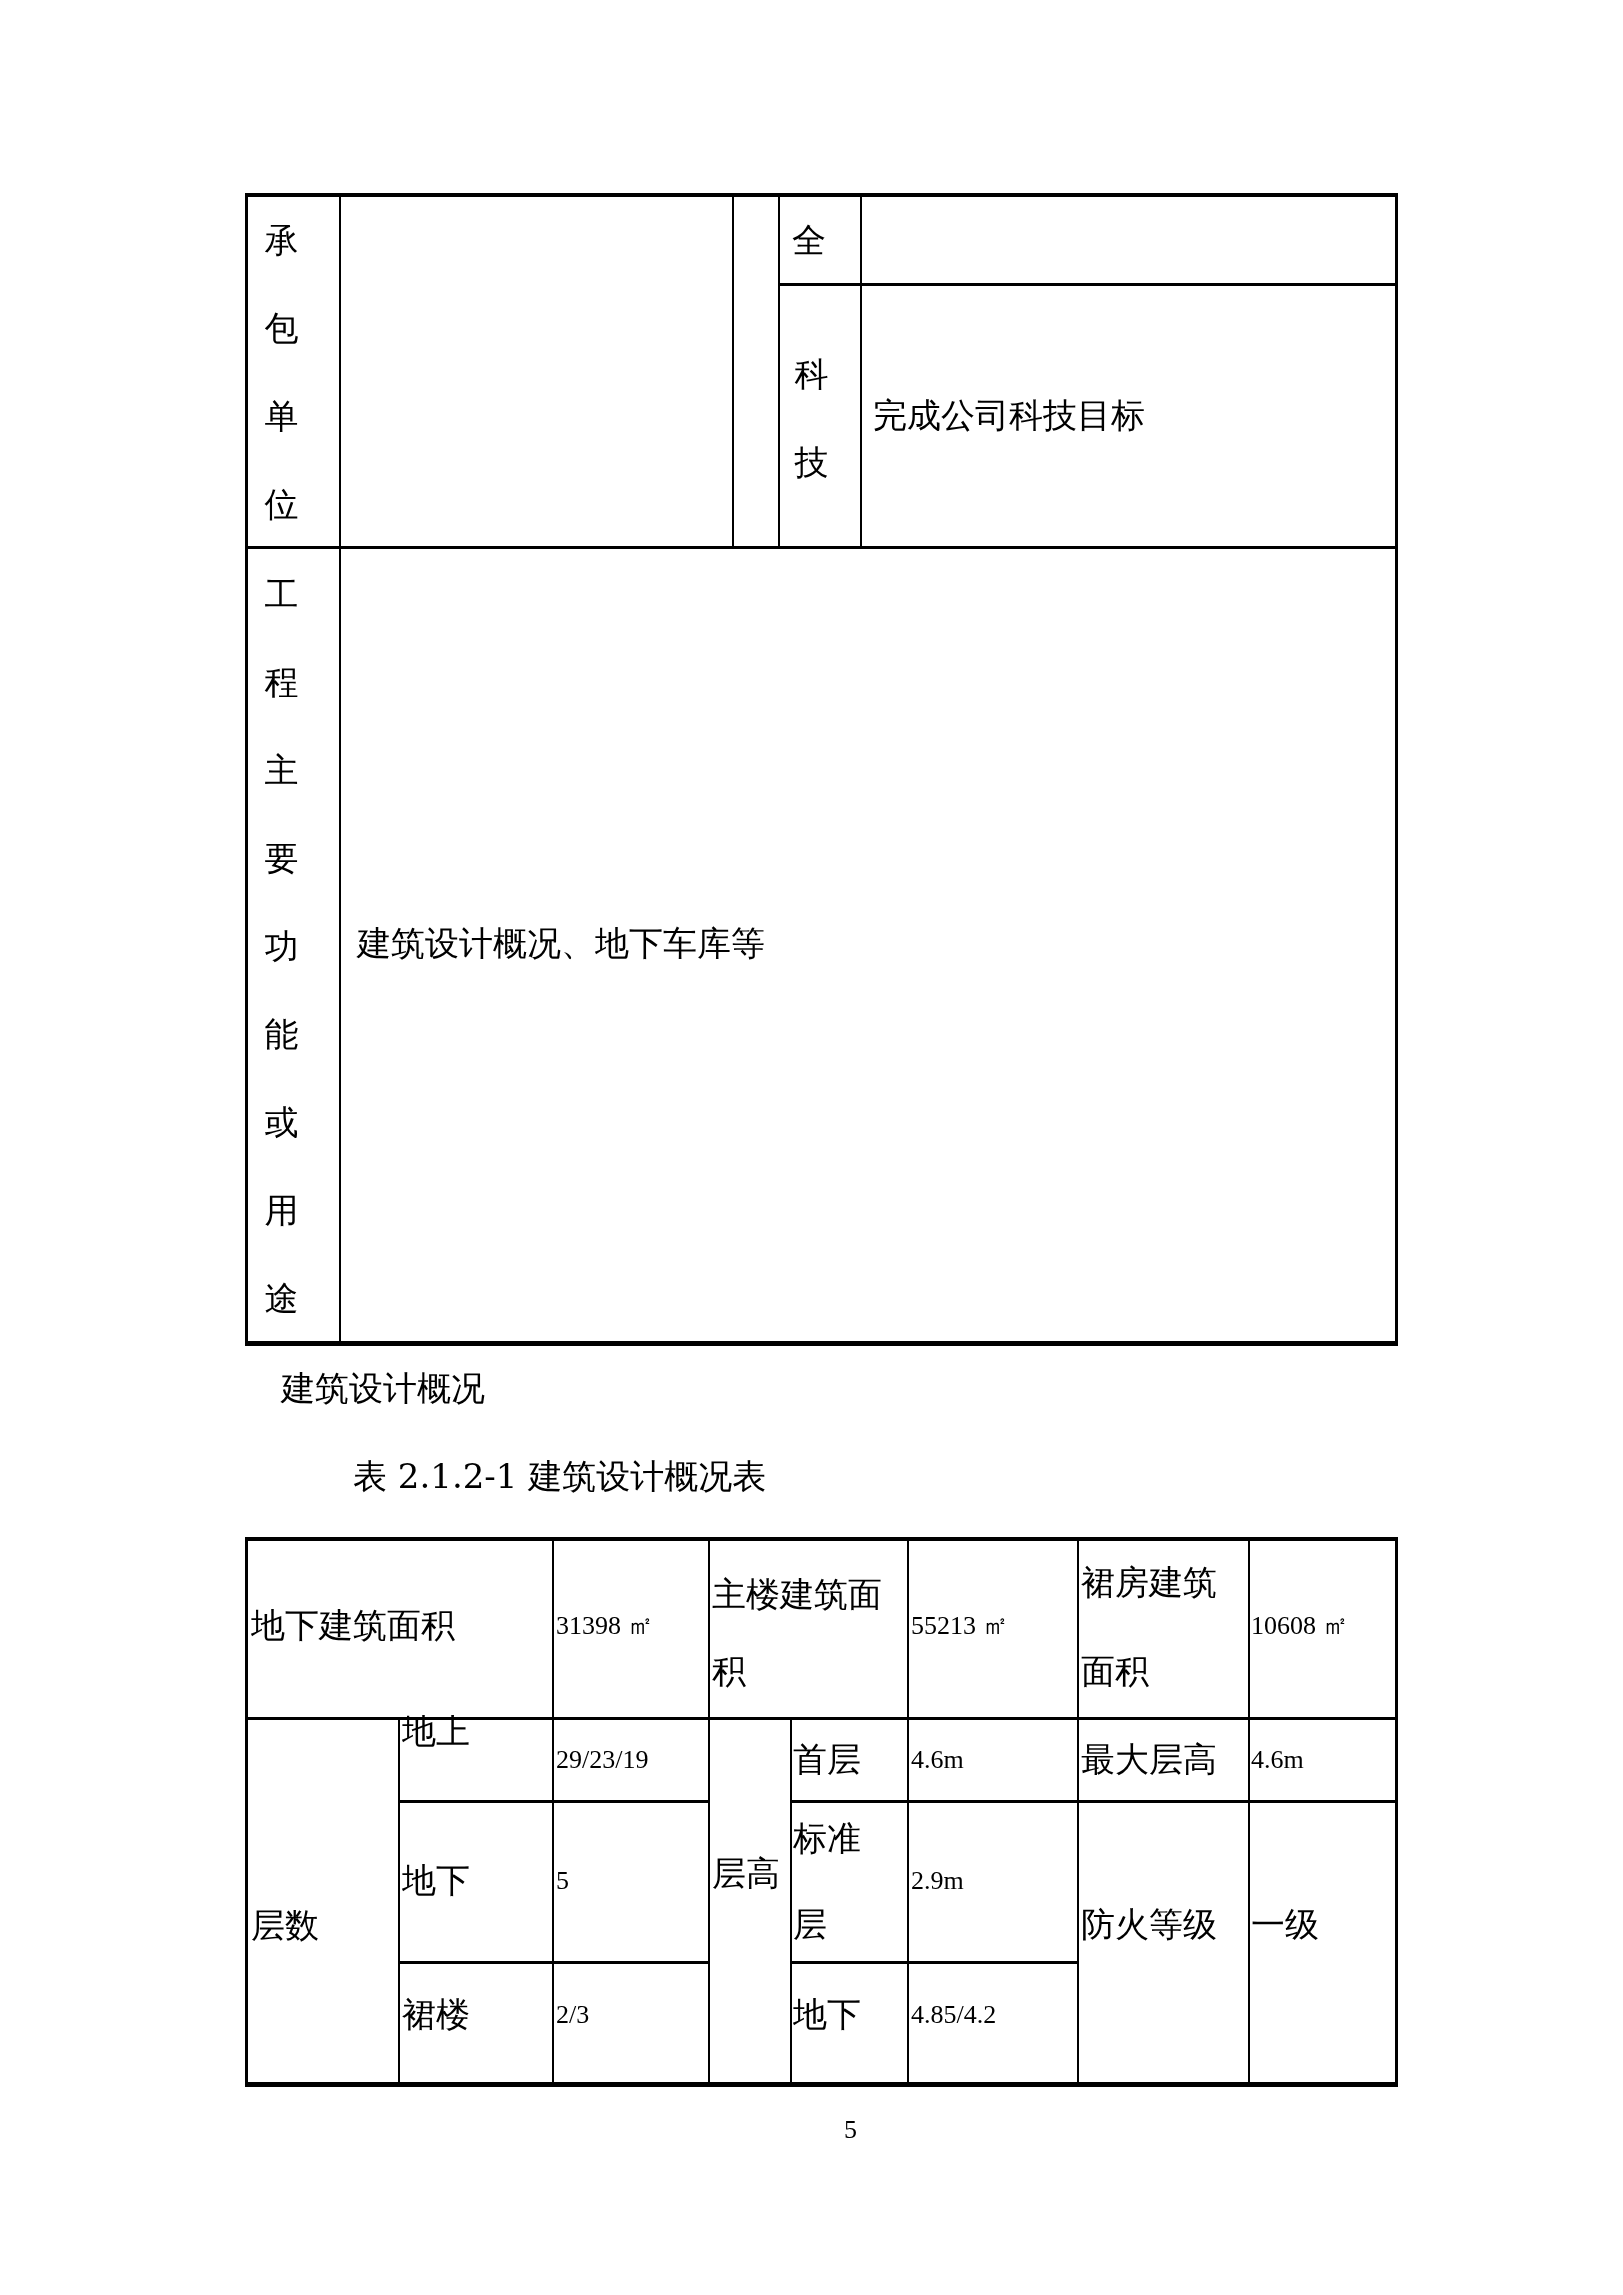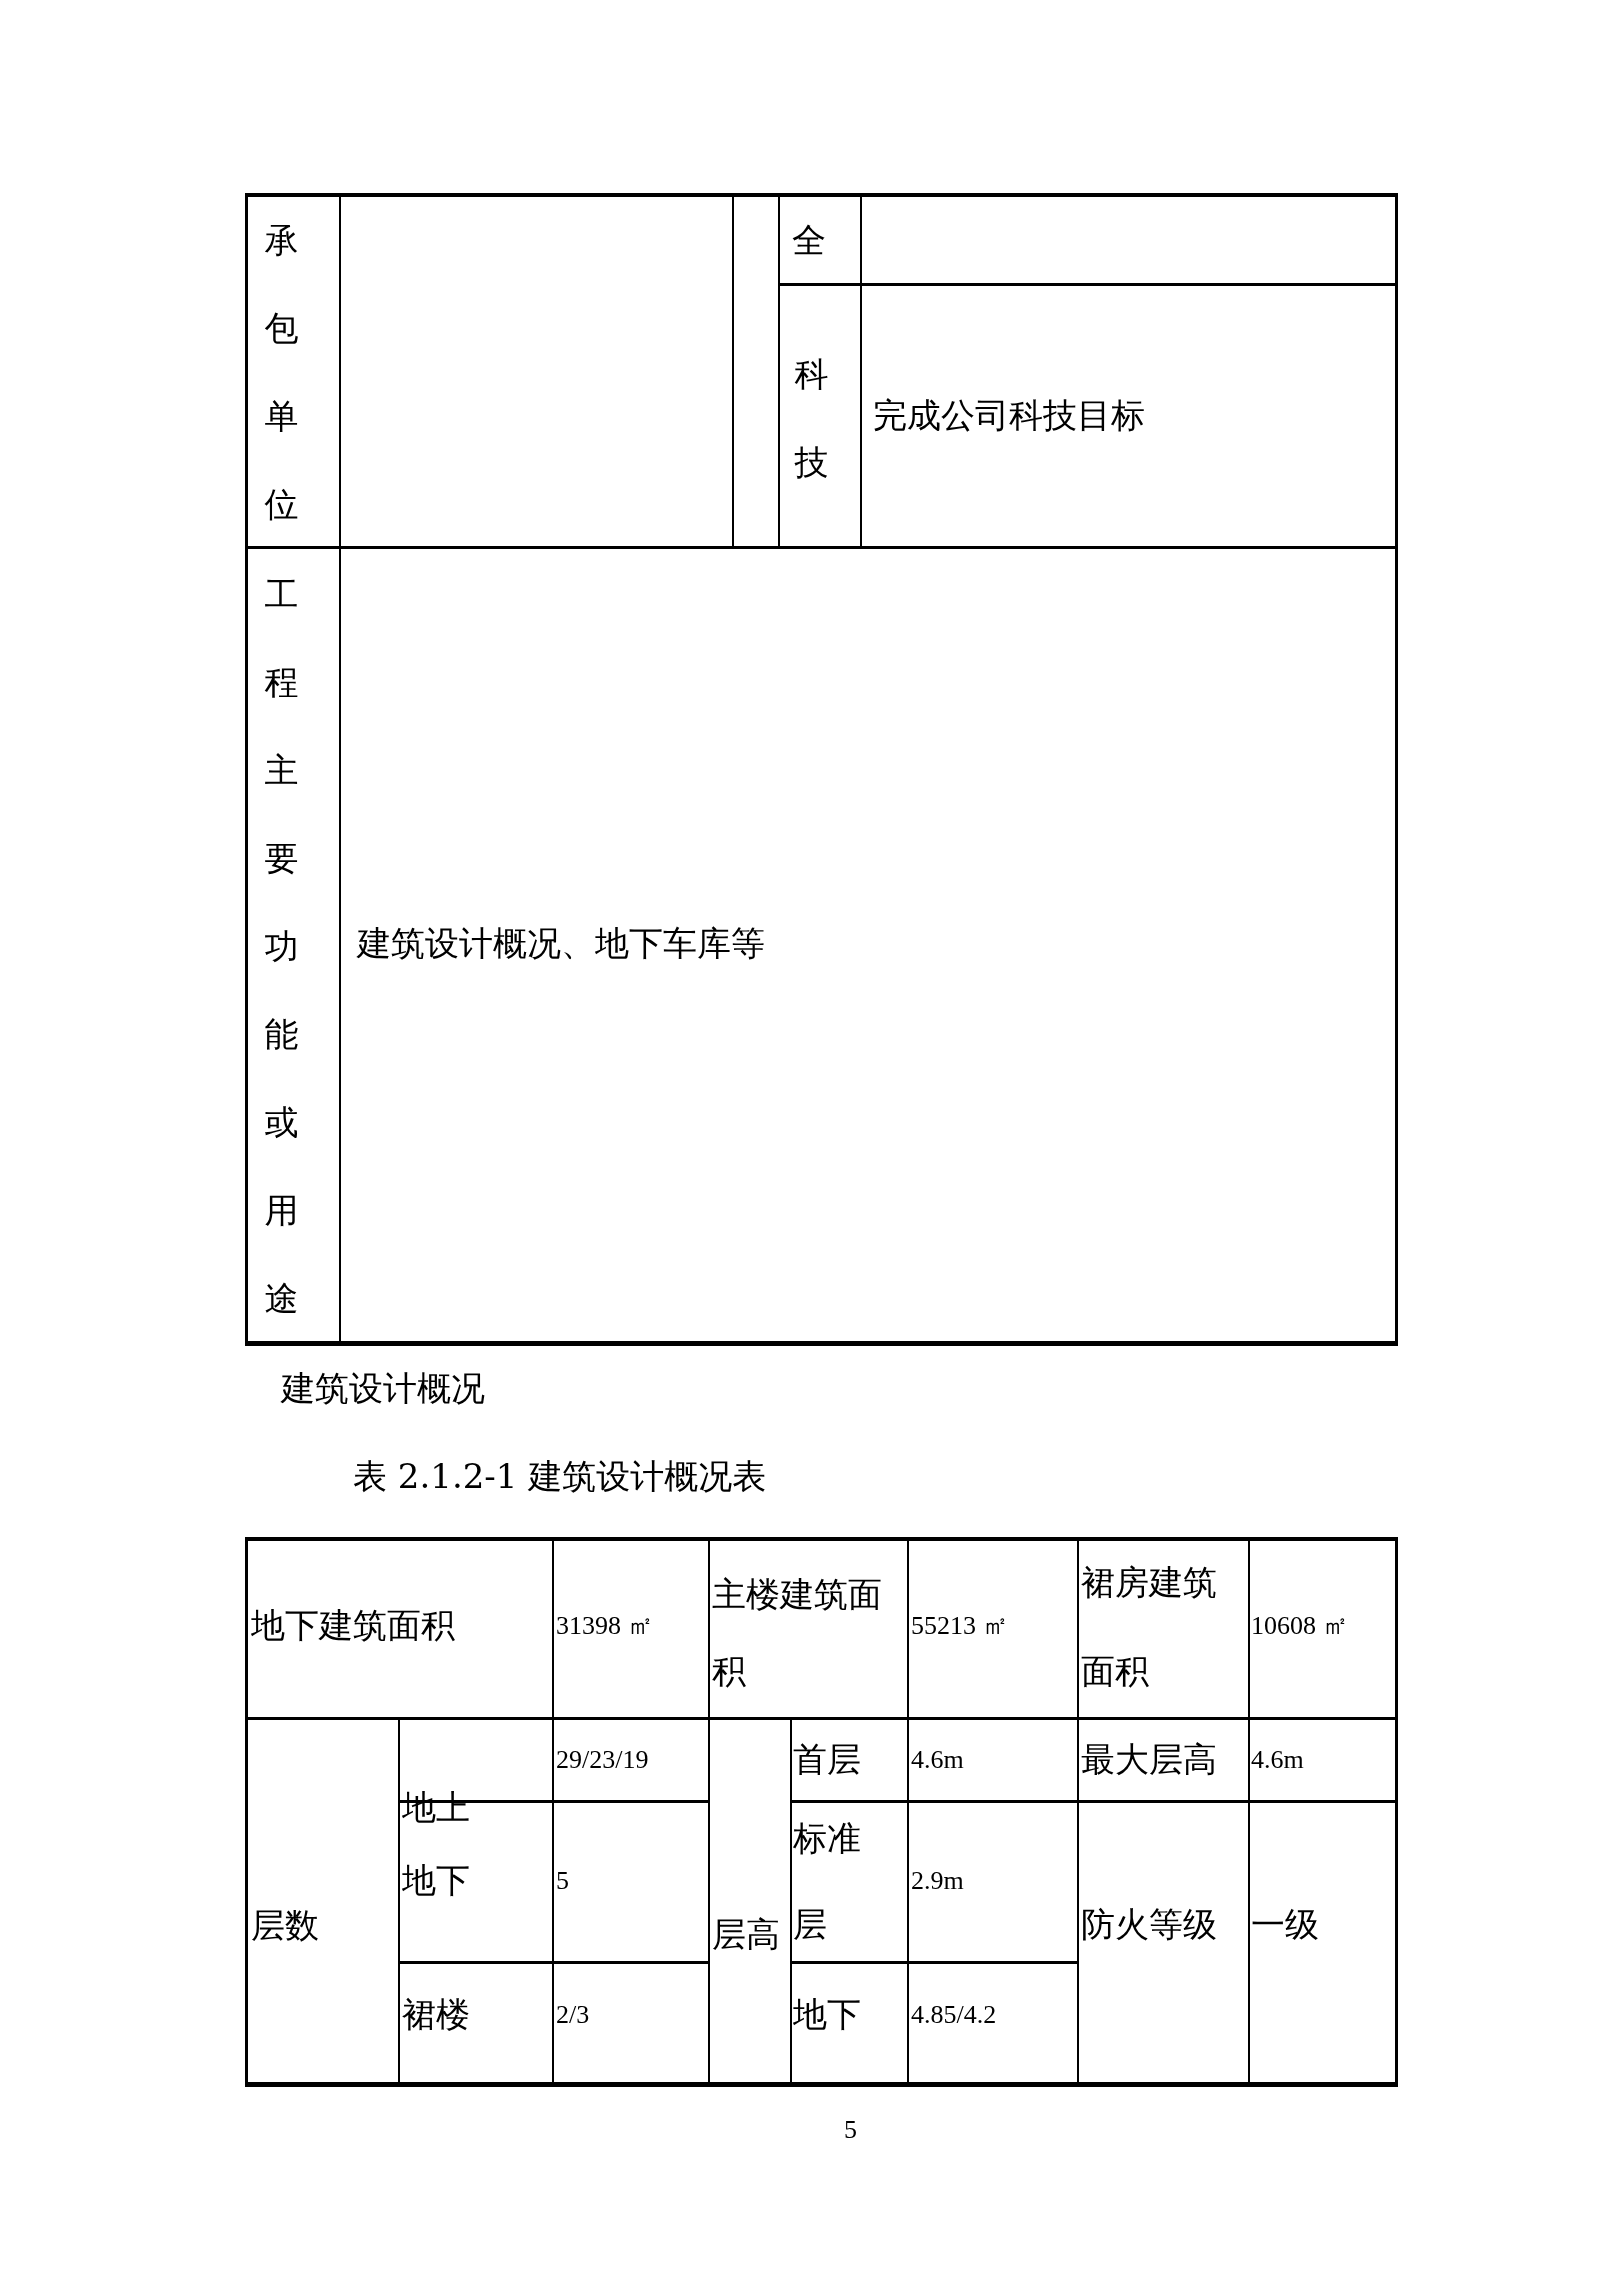--- a/index.html
+++ b/index.html
@@ -87,28 +87,28 @@
   <div class="txt" style="left:251px; top:1606px;">地下建筑面积</div>
   <div class="txt num" style="left:556px; top:1606px;">31398 ㎡</div>
   <div class="txt" style="left:712px; top:1563px;margin-top:12px;">主楼建筑面</div>
   <div class="txt" style="left:712px; top:1652px;">积</div>
   <div class="txt num" style="left:911px; top:1606px;">55213 ㎡</div>
   <div class="txt" style="left:1081px; top:1563px;">裙房建筑</div>
   <div class="txt" style="left:1081px; top:1652px;">面积</div>
   <div class="txt num" style="left:1251px; top:1606px;">10608 ㎡</div>
 
   <div class="txt" style="left:251px; top:1906px;">层数</div>
-  <div class="txt" style="left:402px; top:1788px;">地上</div>
+  <div class="txt" style="left:402px; top:1712px;">地上</div>
   <div class="txt num" style="left:556px; top:1740px;">29/23/19</div>
   <div class="txt" style="left:402px; top:1861px;">地下</div>
   <div class="txt num" style="left:556px; top:1861px;">5</div>
   <div class="txt" style="left:402px; top:1995px;">裙楼</div>
   <div class="txt num" style="left:556px; top:1995px;">2/3</div>
 
-  <div class="txt" style="left:712px; top:1915px;">层高</div>
+  <div class="txt" style="left:712px; top:1854px;">层高</div>
   <div class="txt" style="left:793px; top:1740px;">首层</div>
   <div class="txt num" style="left:911px; top:1740px;">4.6m</div>
   <div class="txt" style="left:793px; top:1819px;">标准</div>
   <div class="txt" style="left:793px; top:1905px;">层</div>
   <div class="txt num" style="left:911px; top:1861px;">2.9m</div>
   <div class="txt" style="left:793px; top:1995px;">地下</div>
   <div class="txt num" style="left:911px; top:1995px;">4.85/4.2</div>
 
   <div class="txt" style="left:1081px; top:1740px;">最大层高</div>
   <div class="txt num" style="left:1251px; top:1740px;">4.6m</div>

